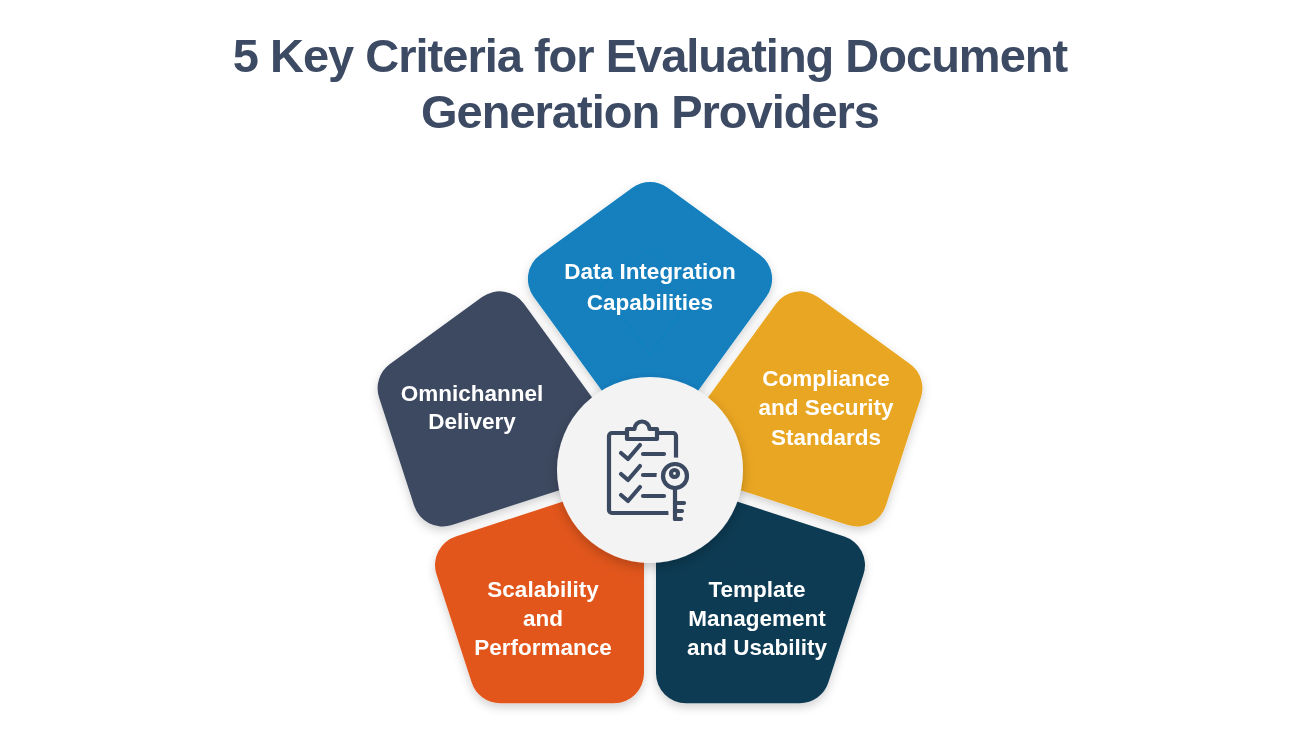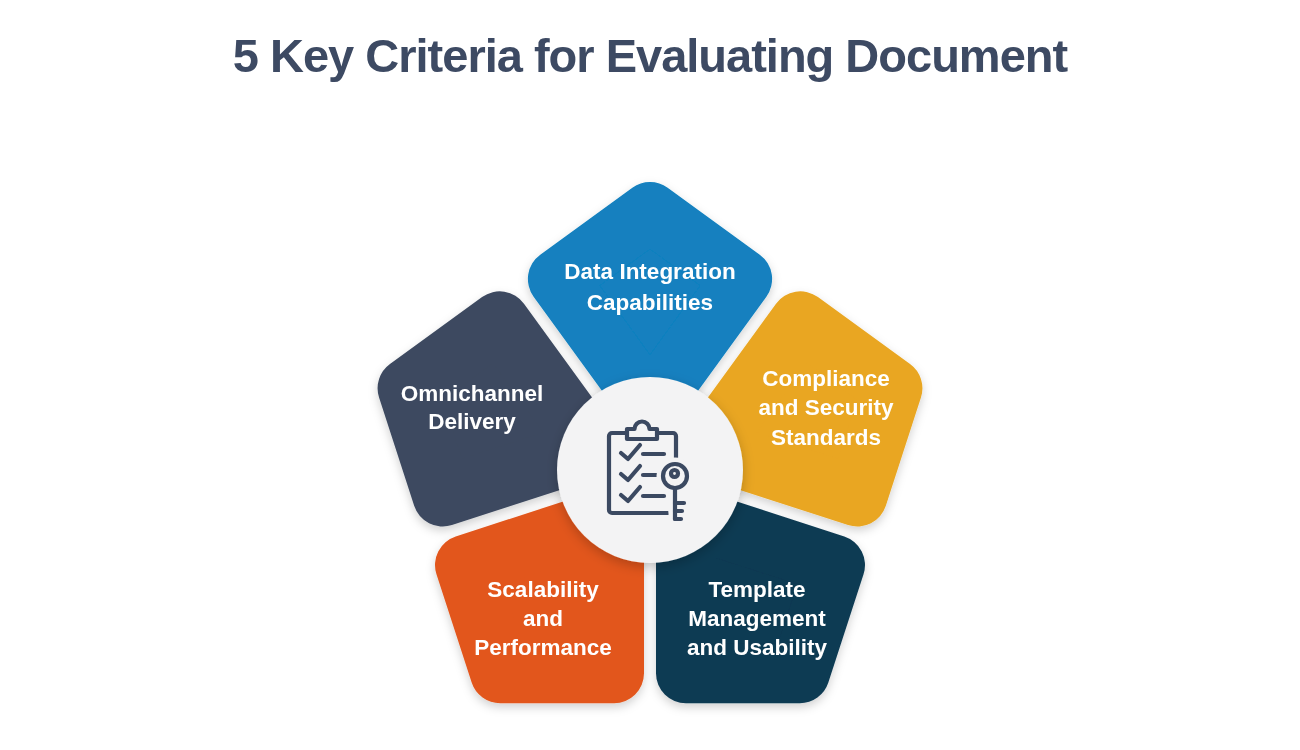--- a/index.html
+++ b/index.html
@@ -24,20 +24,21 @@
     font-size:22.5px;
   }
 </style>
 </head>
 <body>
 
 <div class="stage">
 
   <div class="title" style="color: rgb(61, 74, 99);">
     <div class="tline">5 Key Criteria for Evaluating Document</div>
+    <div class="tline">Generation Providers</div>
   </div>
 
   <svg id="diagram" width="1300" height="750" viewBox="0 0 1300 750" xmlns="http://www.w3.org/2000/svg">
     <defs>
       <filter id="wedgeShadow" x="-10%" y="-10%" width="120%" height="130%">
         <feDropShadow dx="0" dy="4" stdDeviation="5" flood-color="#000000" flood-opacity="0.18"></feDropShadow>
       </filter>
       <filter id="circShadow" x="-30%" y="-30%" width="160%" height="170%">
         <feDropShadow dx="0" dy="4" stdDeviation="6" flood-color="#000000" flood-opacity="0.22"></feDropShadow>
       </filter>

